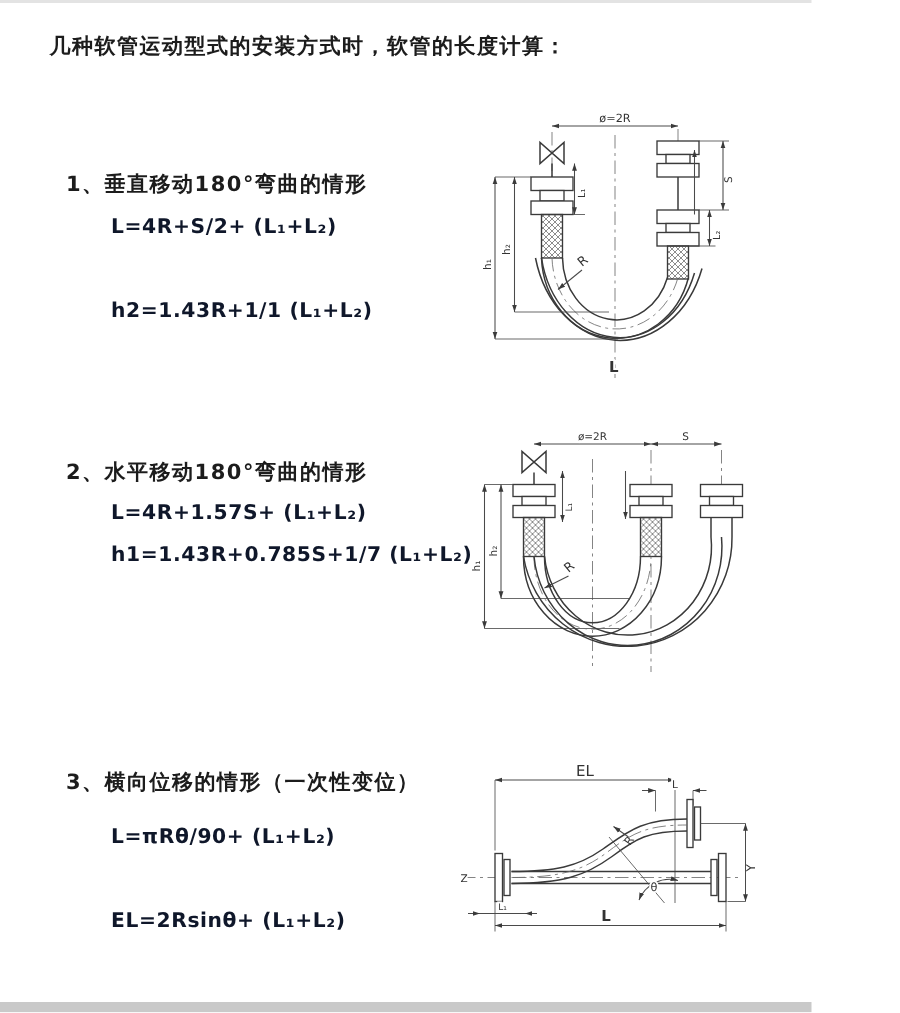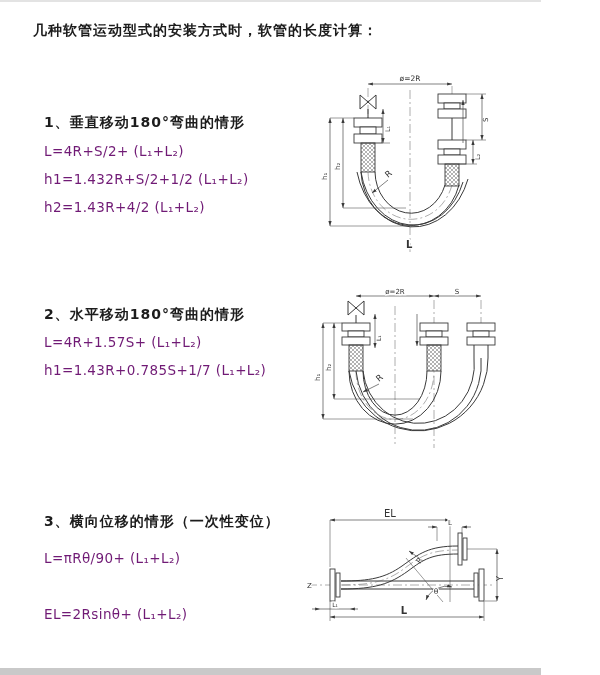--- a/index.html
+++ b/index.html
@@ -15,45 +15,44 @@
   .edge-bottom{position:absolute;left:0;bottom:0;width:600px;height:7px;background:#c9c9c9;}
   .title{
     position:absolute;left:33px;top:22px;
     font-size:14px;font-weight:700;letter-spacing:1px;white-space:nowrap;
   }
   .section-heading{
     position:absolute;
     font-size:14px;font-weight:700;letter-spacing:1px;white-space:nowrap;
   }
   .formula{
-    position:absolute;left:44px;
-    font-size:13.5px;font-weight:400;letter-spacing:.4px;white-space:nowrap;
-    color:#701a75;
+    position:absolute;left:74px;
+    font-size:13.5px;font-weight:700;letter-spacing:.4px;white-space:nowrap;
+    color:#0f172a;
   }
   svg{position:absolute;}
   svg text{fill:#333;font-family:"DejaVu Sans","Liberation Sans",sans-serif;}
   .halo{paint-order:stroke;stroke:#ffffff;stroke-width:2.5px;}
   .dln{stroke:#4a4a4a;stroke-width:.7;fill:none;}
   .pln{stroke:#3a3a3a;stroke-width:1;fill:none;}
   .tln{stroke:#4a4a4a;stroke-width:.55;fill:none;}
   .cln{stroke:#6a6a6a;stroke-width:.55;fill:none;stroke-dasharray:9 3 2 3;}
   .flg{fill:#ffffff;stroke:#3a3a3a;stroke-width:.9;}
 </style>
 </head>
 <body>
 
 <div id="page">
   <div class="edge-top"></div>
 
   <div class="title">几种软管运动型式的安装方式时，软管的长度计算：</div>
 
   <div class="section-heading" style="left:44px;top:114px">1、垂直移动180°弯曲的情形</div>
   <div class="formula" style="top:143px">L=4R+S/2+ (L₁+L₂)</div>
-  <div class="formula" style="top:171px">h1=1.432R+S/2+1/2 (L₁+L₂)</div>
-  <div class="formula" style="top:199px">h2=1.43R+4/2 (L₁+L₂)</div>
+  <div class="formula" style="top:199px">h2=1.43R+1/1 (L₁+L₂)</div>
 
   <div class="section-heading" style="left:44px;top:306px">2、水平移动180°弯曲的情形</div>
   <div class="formula" style="top:334px">L=4R+1.57S+ (L₁+L₂)</div>
   <div class="formula" style="top:362px">h1=1.43R+0.785S+1/7 (L₁+L₂)</div>
 
   <div class="section-heading" style="left:44px;top:513px">3、横向位移的情形（一次性变位）</div>
   <div class="formula" style="top:550px">L=πRθ/90+ (L₁+L₂)</div>
   <div class="formula" style="top:606px">EL=2Rsinθ+ (L₁+L₂)</div>
 
   <svg style="left:310px;top:68px" width="280" height="195" viewBox="0 0 280 195">

